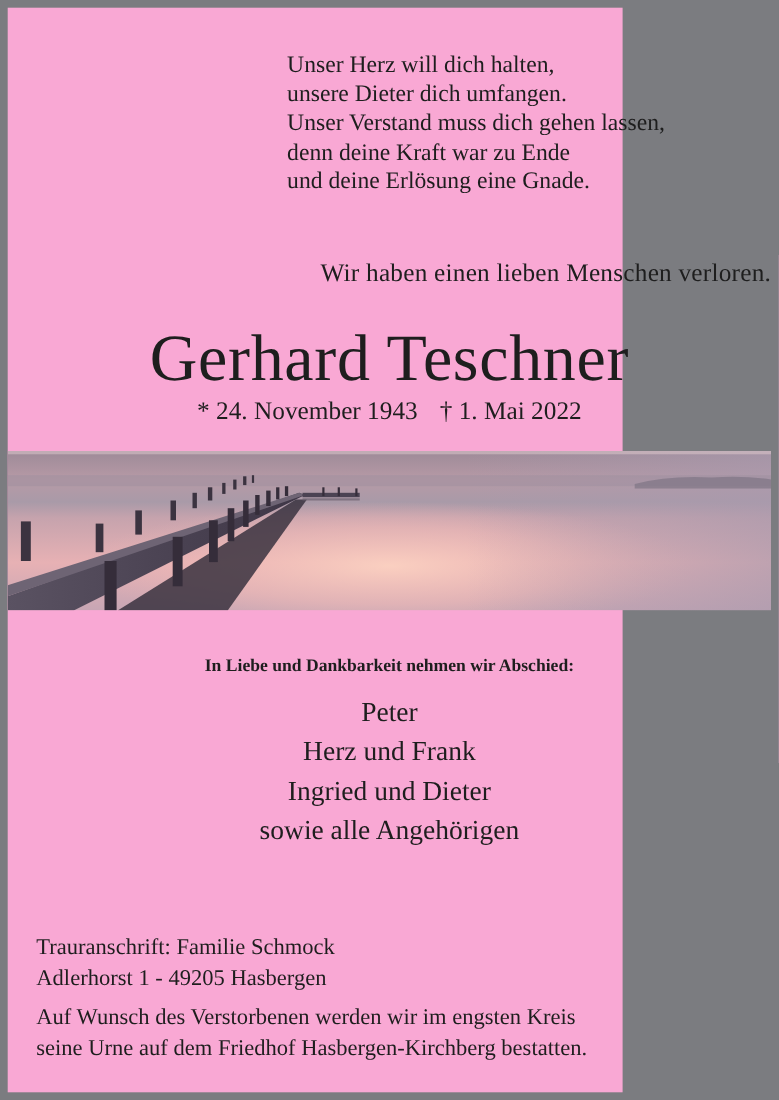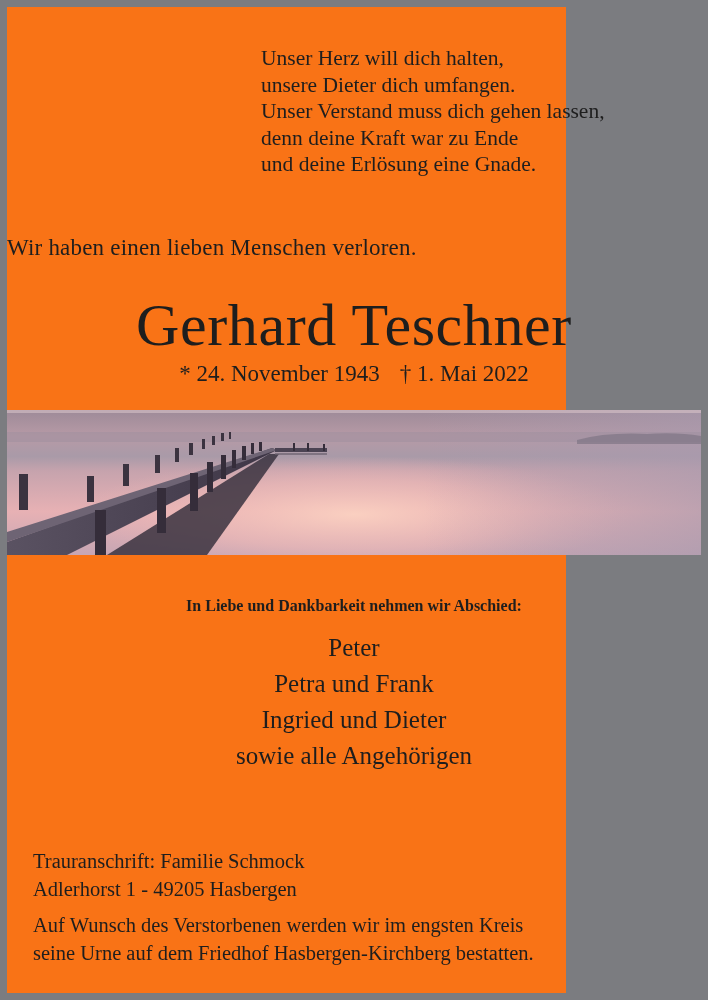--- a/index.html
+++ b/index.html
@@ -8,34 +8,34 @@
     background: #7b7c80;
     position: relative;
     overflow: hidden;
     font-family: "Liberation Serif", "DejaVu Serif", serif;
     color: #1e1e1e;
   }
   .page {
     position: absolute;
     left: 7px; top: 7px;
     width: 559px; height: 986px;
-    background: #f97316;
+    background: #f9a8d4;
   }
   .abs { position: absolute; white-space: nowrap; }
 
   .poem {
     left: 254px; top: 38px;
     font-size: 21.5px;
     line-height: 26.5px;
   }
   .poem div { height: 26.5px; }
 
   .lead {
     left: 0; width: 694px; top: 228px;
-    text-align: left;
+    text-align: right;
     font-size: 23px;
     letter-spacing: 0.2px;
   }
 
   .name {
     left: 0; width: 694px; top: 283px;
     text-align: center;
     font-size: 60px;
     letter-spacing: 0.6px;
     line-height: 70px;
@@ -174,21 +174,21 @@
       <rect x="316" y="34" width="2" height="7" fill="#352d3a"></rect>
 
       <rect x="0" y="0" width="694" height="3" fill="#d9c3c8" opacity="0.6"></rect>
     </svg>
   </div>
 
   <div class="abs farewell">In Liebe und Dankbarkeit nehmen wir Abschied:</div>
 
   <div class="abs family">
     <div>Peter</div>
-    <div>Petra und Frank</div>
+    <div>Herz und Frank</div>
     <div>Ingried und Dieter</div>
     <div>sowie alle Angehörigen</div>
   </div>
 
   <div class="abs address">
     <div>Trauranschrift: Familie Schmock</div>
     <div>Adlerhorst 1 - 49205 Hasbergen</div>
   </div>
 
   <div class="abs notice">

